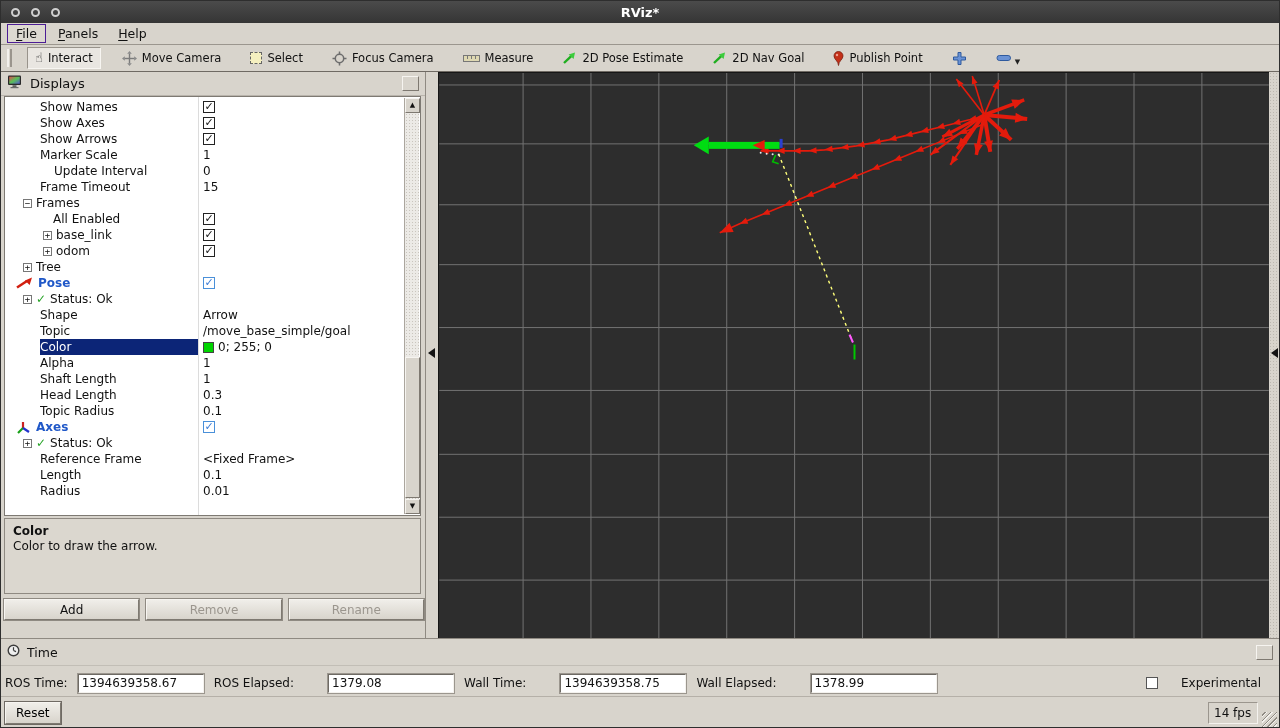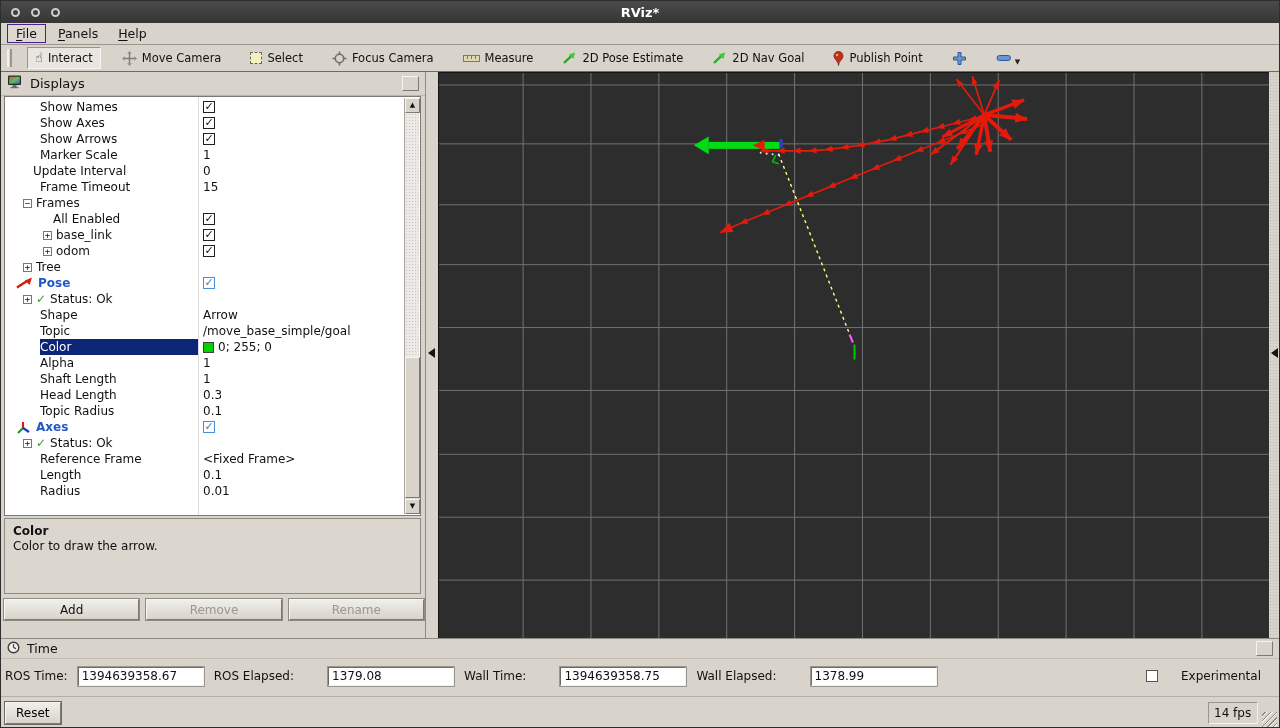--- a/index.html
+++ b/index.html
@@ -79,21 +79,21 @@
   .splitter{position:absolute;top:0;height:566px;background:var(--panel);}
   .splitter.a{left:425px;width:12px;}
   .splitter.b{left:1268px;width:12px;background-image:radial-gradient(#bcb8b0 22%,transparent 24%);background-size:3px 3px;}
   .spl-arrow{position:absolute;top:276px;left:2px;width:0;height:0;
     border-top:5px solid transparent;border-bottom:5px solid transparent;border-right:7px solid #141414;}
   .viewport{position:absolute;left:437px;top:0;width:831px;height:566px;background:var(--vp-bg);
     border-top:1px solid #161616;border-left:1px solid #161616;}
   
   .time-panel{position:absolute;left:0;top:637px;width:100%;height:58px;background:var(--panel);
     border-top:1px solid #8f8a82;}
-  .time-header{height:20px;display:flex;align-items:center;gap:7px;padding:0 6px;font-size:12.5px;
+  .time-header{height:27px;display:flex;align-items:center;gap:7px;padding:0 6px;font-size:12.5px;
     border-bottom:1px solid #c2beb6;}
   .time-fields{height:34px;display:flex;align-items:center;padding-left:4px;gap:10px;position:relative;}
   .tf-label{font-size:12px;white-space:nowrap;}
   .tf-input{width:126px;height:19px;background:#fff;border:1px solid;border-color:#6e6a64 #f4f2ee #f4f2ee #6e6a64;
     outline:1px solid #9b968e;font:inherit;font-size:12px;padding:0 3px;color:#111;}
   .tf-gap{width:14px;flex:none;}
   .experimental{position:absolute;right:18px;display:flex;align-items:center;gap:23px;font-size:12px;}
   .exp-cbx{width:12px;height:12px;border:1px solid #555;background:#fff;}
   
   .statusbar{position:absolute;left:0;top:695px;width:100%;height:33px;background:var(--panel);
@@ -265,21 +265,21 @@
             <div class="tname" style="padding-left:35px">
               <div class="ninner">
                 <span class="">Marker Scale</span>
               </div>
             </div>
             <div class="tvalue">
               <span>1</span>
             </div>
           </div>
           <div class="tree-row">
-            <div class="tname" style="padding-left:28px">
+            <div class="tname" style="padding-left:49px">
               <div class="ninner">
                 <span class="">Update Interval</span>
               </div>
             </div>
             <div class="tvalue">
               <span>0</span>
             </div>
           </div>
           <div class="tree-row">
             <div class="tname" style="padding-left:35px">

